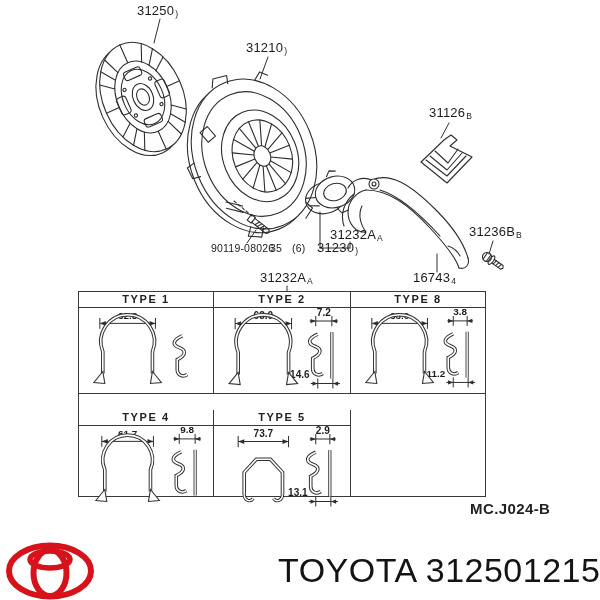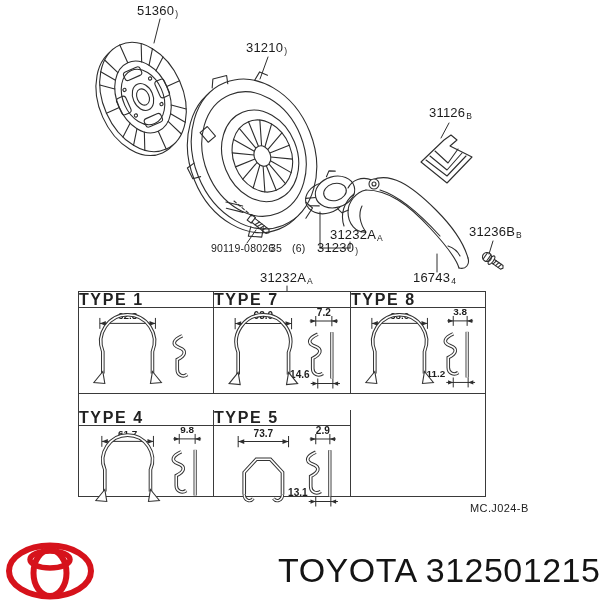--- a/index.html
+++ b/index.html
@@ -8,32 +8,32 @@
     font-family:"Liberation Sans",sans-serif;overflow:hidden;
   }
   svg{display:block;}
   .art{position:absolute;left:0;top:0;}
   .lbl{
     position:absolute;color:#1b1b1b;font-size:13px;line-height:13px;
     white-space:nowrap;letter-spacing:.2px;
   }
   .lbl .sub{font-size:8.5px;vertical-align:-2px;margin-left:1px;}
   .lbl.small{font-size:10.5px;line-height:11px;}
-  .lbl.code{font-size:11px;font-weight:normal;letter-spacing:.4px;color:#222;}
+  .lbl.code{font-size:15px;font-weight:bold;letter-spacing:.4px;color:#222;}
   .parts-table{
     position:absolute;left:78px;top:291px;
     display:grid;grid-template-columns:135px 137px 134px;grid-template-rows:102px 102px;
     border:1.6px solid #3a3a3a;background:#fff;
   }
   .cell{display:flex;flex-direction:column;border-right:1.4px solid #3a3a3a;border-bottom:1.4px solid #3a3a3a;}
   .cell.last-col{border-right:none;}
   .cell.last-row{border-bottom:none;margin-top:16px;}
   .cell-head{
-    height:15px;line-height:15px;text-align:left;border-bottom:1.4px solid #3a3a3a;
-    font-size:16px;font-weight:bold;letter-spacing:1.6px;color:#222;
+    height:15px;line-height:15px;text-align:center;border-bottom:1.4px solid #3a3a3a;
+    font-size:11px;font-weight:bold;letter-spacing:1.6px;color:#222;
   }
   .cell-body{flex:1;}
   .cell-body svg{width:100%;height:100%;}
   text.dim{font-size:10px;font-weight:bold;fill:#1e1e1e;font-family:"Liberation Sans",sans-serif;}
   .footer-text{
     position:absolute;left:278px;top:551px;font-size:34px;color:#141414;
     letter-spacing:.5px;white-space:nowrap;
   }
   .logo{position:absolute;left:4px;top:542px;}
 </style>
@@ -122,21 +122,21 @@
       <path d="M-2 -3.8 L-2 3.8 M2 -3.8 L2 3.8"></path>
       <ellipse cx="5.5" cy="0" rx="2" ry="5"></ellipse>
       <path d="M7.5 -2.2 L18 -2.2 M7.5 2.2 L18 2.2 M18 -2.2 L19.5 0 L18 2.2"></path>
       <path d="M10 -2.2 L9 2.2 M13 -2.2 L12 2.2 M16 -2.2 L15 2.2"></path>
     </g>
 
     <path stroke-width="1" d="M160 19 L154 43 M268 57 L260 79 M449 123 L441 138 M493 241 L489 254 M320 212 L320 248 M320 248 L350 248 M350 248 L350 242 M247 243 L256 230 M287 286 L287 291 M437 254 L437 272"></path>
   </g>
 </svg>
 
-<div class="lbl" style="left:137px;top:4px"><span>51360</span><span class="sub">)</span></div>
+<div class="lbl" style="left:137px;top:4px"><span>31250</span><span class="sub">)</span></div>
 <div class="lbl" style="left:246px;top:41px"><span>31210</span><span class="sub">)</span></div>
 <div class="lbl" style="left:429px;top:106px"><span>31126</span><span class="sub">B</span></div>
 <div class="lbl" style="left:469px;top:225px"><span>31236B</span><span class="sub">B</span></div>
 <div class="lbl" style="left:330px;top:228px"><span>31232A</span><span class="sub">A</span></div>
 <div class="lbl" style="left:317px;top:241px"><span>31230</span><span class="sub">)</span></div>
 <div class="lbl small" style="left:211px;top:243px">90119-08026</div>
 <div class="lbl small" style="left:270px;top:243px">35</div>
 <div class="lbl small" style="left:292px;top:243px">(6)</div>
 <div class="lbl" style="left:260px;top:271px"><span>31232A</span><span class="sub">A</span></div>
 <div class="lbl" style="left:413px;top:271px"><span>16743</span><span class="sub">4</span></div>
@@ -158,21 +158,21 @@
         <path d="M24 66 V44 A27 27 0 1 1 74 44 V66" stroke="#fff" stroke-width="1.6" fill="none"></path>
         <polygon points="24,64 15,75 26,76" fill="#fff" stroke="#333" stroke-width="1.1"></polygon>
         <polygon points="74,64 83,75 72,76" fill="#fff" stroke="#333" stroke-width="1.1"></polygon>
         <path d="M104 28 c-9 4 -11 9 -3 12 c8 3 6 8 -2 12 v10 c0 6 6 8 10 5" stroke="#333" stroke-width="3.6" fill="none"></path>
         <path d="M104 28 c-9 4 -11 9 -3 12 c8 3 6 8 -2 12 v10 c0 6 6 8 10 5" stroke="#fff" stroke-width="1.6" fill="none"></path>
       </svg>
     </div>
   </div>
 
   <div class="cell">
-    <div class="cell-head">TYPE 7</div>
+    <div class="cell-head">TYPE 2</div>
     <div class="cell-body">
       <svg viewBox="0 0 135 86" preserveAspectRatio="none">
         <g stroke="#2e2e2e" fill="none" stroke-width="1">
           <path d="M21 10 V21 M77 10 V21 M21 15.5 H77"></path>
           <polygon points="21,15.5 27,13.1 27,17.9" fill="#2e2e2e" stroke="none"></polygon>
           <polygon points="77,15.5 71,13.1 71,17.9" fill="#2e2e2e" stroke="none"></polygon>
           <path d="M101 8 V18 M117 8 V18 M95 13 H123"></path>
           <polygon points="101,13 95.8,10.9 95.8,15.1" fill="#2e2e2e" stroke="none"></polygon>
           <polygon points="117,13 122.2,10.9 122.2,15.1" fill="#2e2e2e" stroke="none"></polygon>
           <path d="M103 70 V80 M118 70 V80 M96 75 H125"></path>

